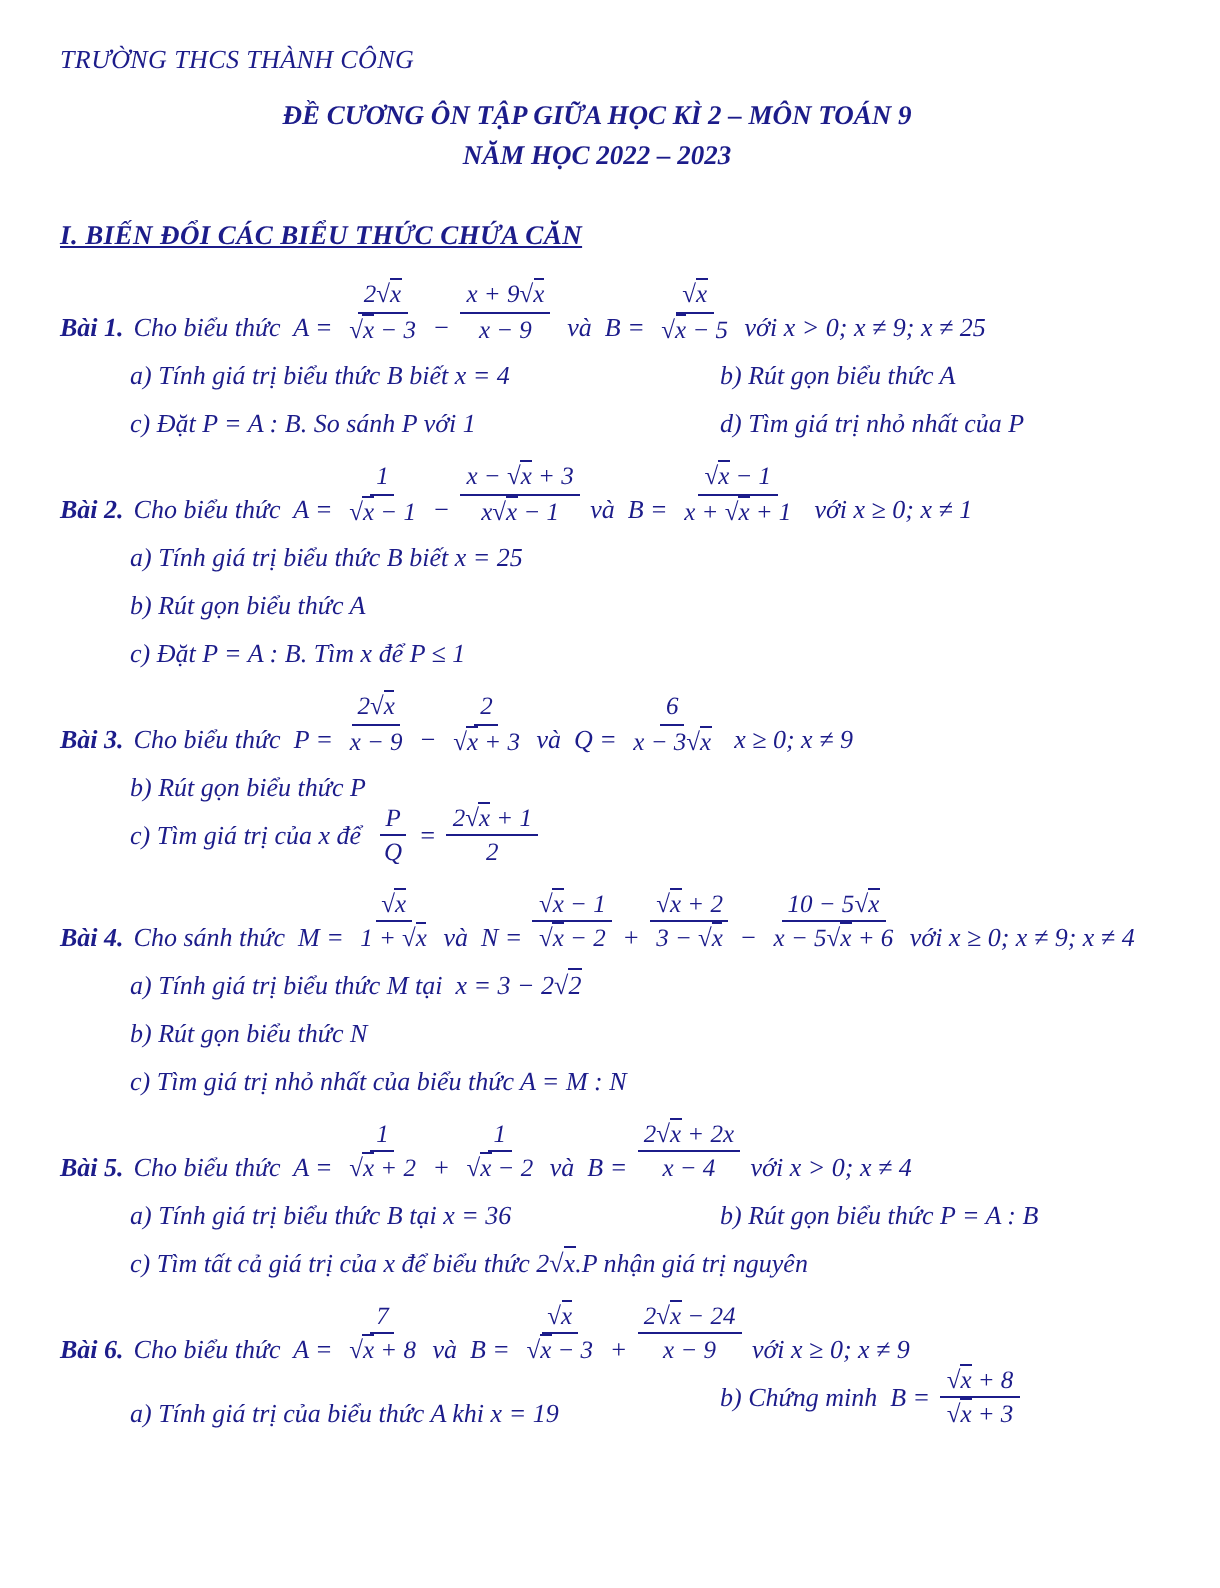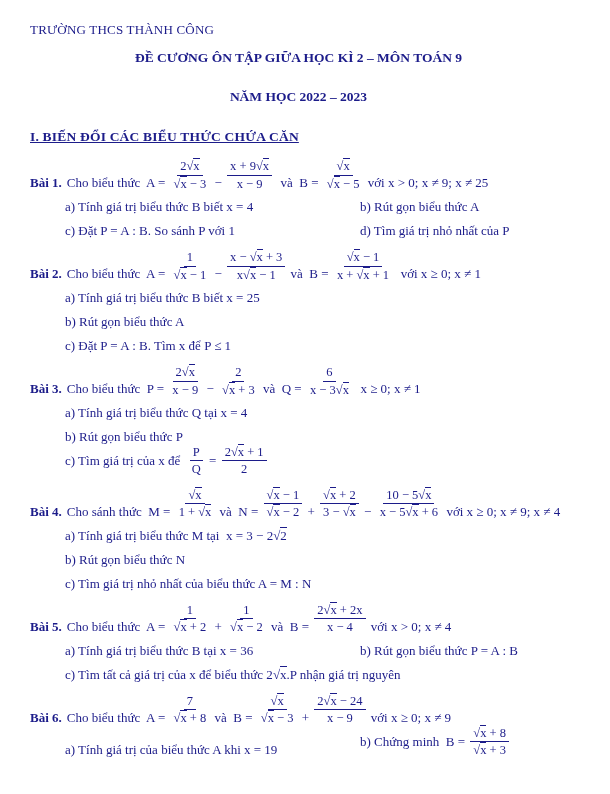--- a/index.html
+++ b/index.html
@@ -2,24 +2,24 @@
 <html><head>
 <meta charset="utf-8">
 <style>
   * { margin:0; padding:0; box-sizing:border-box; }
   html,body { width:610px; height:794px; }
   body {
     background:#ffffff;
     font-family:"Liberation Serif", serif;
     color:#1c1c8a;
   }
-  .page { width:610px; height:794px; padding:22px 43px 0 30px; overflow:hidden; background:#fff; }
+  .page { width:610px; height:794px; padding:22px 43px 0 30px; overflow:hidden; background:#fff;font-style:italic; }
   .school { font-size:13px; letter-spacing:0.2px; }
   .title  { text-align:center; font-weight:bold; font-size:13.5px; margin-top:12px; }
-  .year   { text-align:center; font-weight:bold; font-size:13.5px; margin-top:23px; }
+  .year   { text-align:center; font-weight:bold; font-size:13.5px; margin-top:4px; }
   .section{ display:inline-block; font-weight:bold; font-size:13.5px; text-decoration:underline; margin:24px 0 6px; letter-spacing:0.2px; }
   .problem{ margin-bottom:3px; }
   .intro  { display:flex; align-items:flex-end; min-height:40px; font-size:13px; }
   .intro > span { white-space:pre; }
   .plabel { font-weight:bold; margin-right:5px; white-space:pre; }
   .prow   { display:flex; align-items:flex-end; padding-left:35px; min-height:24px; font-size:13px; }
   .part   { display:flex; align-items:center; }
   .part > span { white-space:pre; }
   .prow.two .part:first-child { flex:0 0 295px; }
   .frac { display:inline-flex; flex-direction:column; align-items:center; text-align:center;
@@ -97,26 +97,21 @@
       </div>
       <div class="problem">
         <div class="intro">
           <span class="plabel">Bài 3.</span>
           <span>Cho biểu thức  P = </span>
           <span class="frac"><span class="num">2<span class="sqrt">√<span class="rad">x</span></span></span><span class="den">x − 9</span></span>
           <span> − </span>
           <span class="frac"><span class="num">2</span><span class="den"><span class="sqrt">√<span class="rad">x</span></span> + 3</span></span>
           <span> và  Q = </span>
           <span class="frac"><span class="num">6</span><span class="den">x − 3<span class="sqrt">√<span class="rad">x</span></span></span></span>
-          <span>  x ≥ 0; x ≠ 1</span>
-        </div>
-        <div class="prow">
-          <div class="part">
-            <span>a) Tính giá trị biểu thức Q tại x = 4</span>
-          </div>
+          <span>  x ≥ 0; x ≠ 9</span>
         </div>
         <div class="prow">
           <div class="part">
             <span>b) Rút gọn biểu thức P</span>
           </div>
         </div>
         <div class="prow">
           <div class="part">
             <span>c) Tìm giá trị của x để  </span>
             <span class="frac"><span class="num">P</span><span class="den">Q</span></span>

